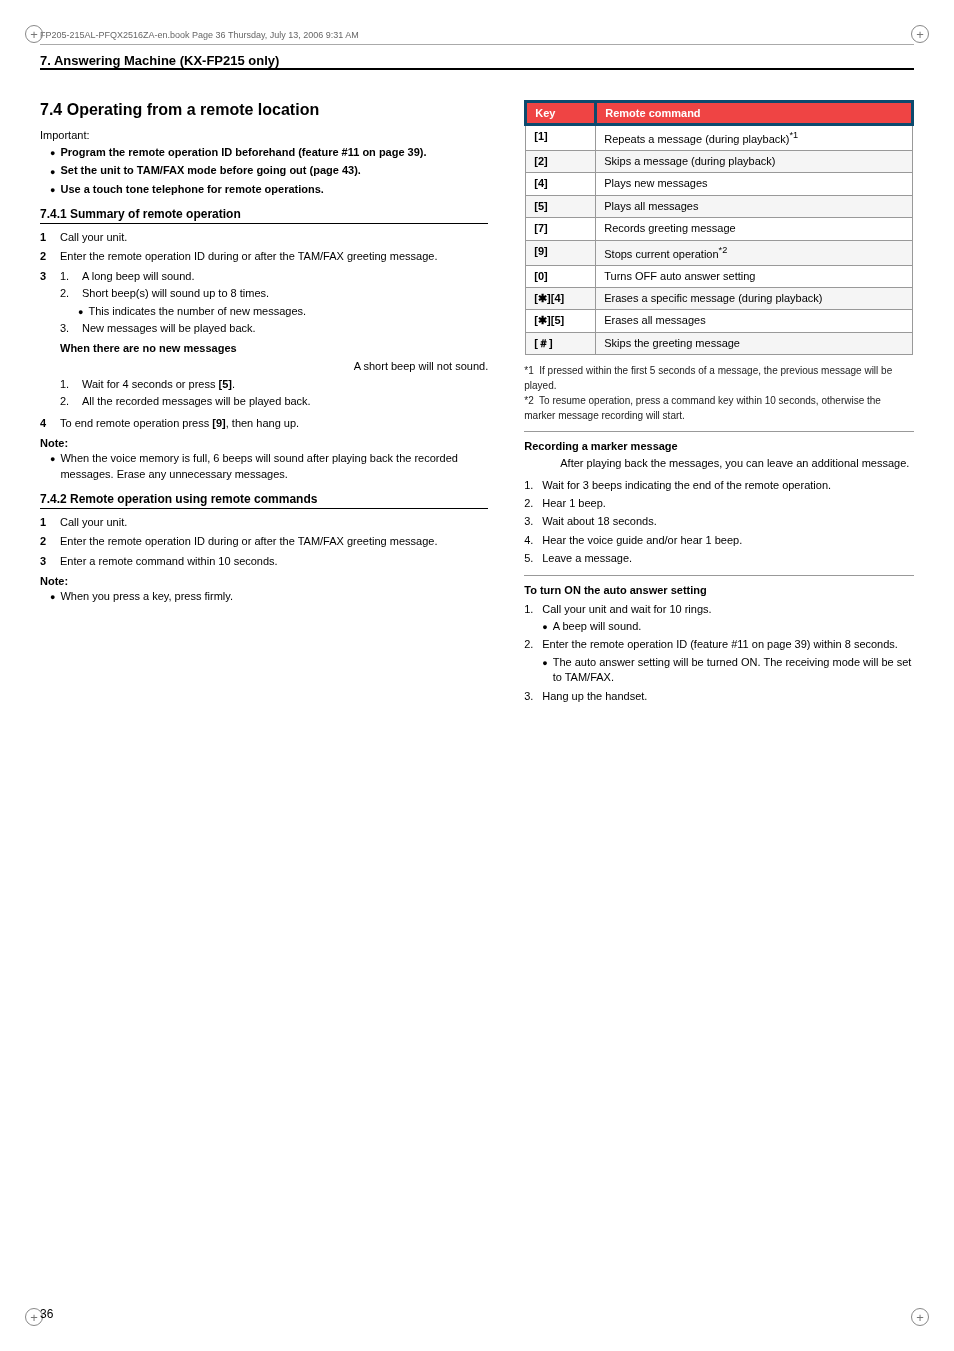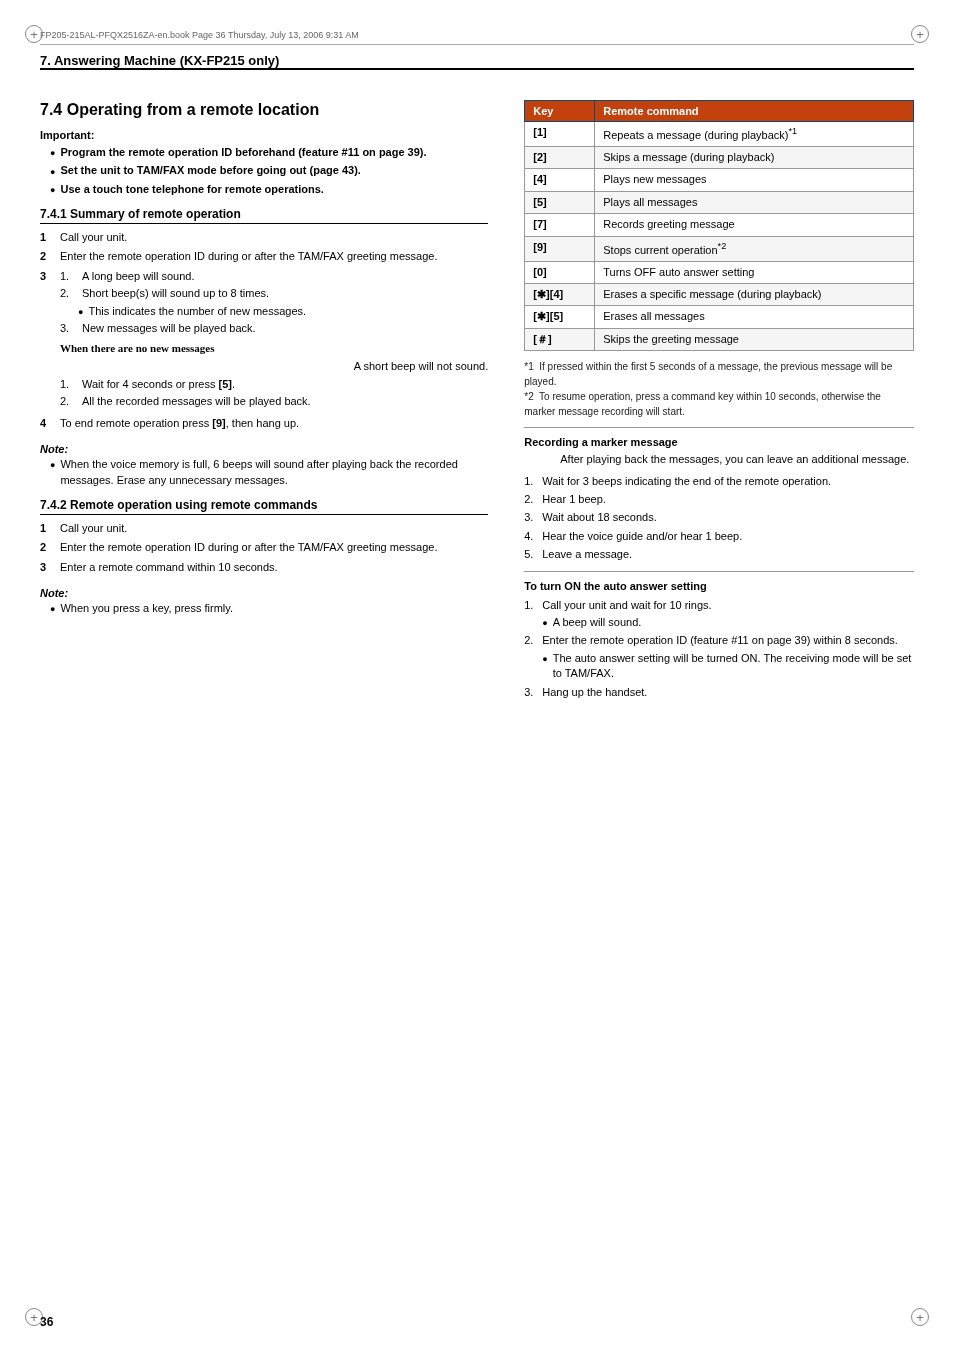--- a/index.html
+++ b/index.html
@@ -57,21 +57,21 @@
     h3.subsection-title {
       font-size: 12px;
       font-weight: bold;
       border-bottom: 1px solid #000;
       padding-bottom: 2px;
       margin-bottom: 6px;
       margin-top: 10px;
     }
 
     .important-label {
-      font-weight: bold;
+      font-weight: normal;
       font-size: 11px;
       margin-bottom: 4px;
     }
     .important-list {
       list-style: none;
       padding-left: 10px;
       margin-bottom: 8px;
     }
     .important-list li {
       display: flex;
@@ -133,23 +133,22 @@
       content: "●";
       font-size: 9px;
       margin-right: 5px;
       margin-top: 2px;
       flex-shrink: 0;
     }
 
     .note-label {
       font-weight: bold;
       font-size: 11px;
-      margin-top: 12px;
+      margin-top: 6px;
       margin-bottom: 2px;
-      font-style: italic;
     }
     .note-list {
       list-style: none;
       padding-left: 10px;
     }
     .note-list li {
       display: flex;
       align-items: flex-start;
       margin-bottom: 3px;
       font-size: 11px;
@@ -164,26 +163,26 @@
     }
 
     
     .cmd-table {
       width: 100%;
       border-collapse: collapse;
       margin-bottom: 8px;
       font-size: 11px;
     }
     .cmd-table th {
-      background: #c2410c;
+      background: #ef4444;
       color: #fff;
       padding: 4px 8px;
       text-align: left;
       font-weight: bold;
-      border: 1px solid #0c4a6e;
+      border: 3px solid #0c4a6e;
     }
     .cmd-table td {
       padding: 3px 8px;
       border: 1px solid #999;
       vertical-align: top;
       line-height: 1.4;
     }
     .cmd-table tr:nth-child(even) td { background: #f5f5f5; }
     .key-col { width: 70px; font-weight: normal; }
 
@@ -228,24 +227,24 @@
     }
 
     .autoanswer-section h4 {
       font-weight: bold;
       font-size: 11px;
       margin-bottom: 6px;
     }
 
     .page-num {
       position: absolute;
-      bottom: 22px;
+      bottom: 30px;
       left: 40px;
       font-size: 12px;
-      font-weight: bold;
+      font-weight: normal;
     }
 
     .corner-circle {
       width: 18px;
       height: 18px;
       border-radius: 50%;
       border: 1.5px solid #888;
       display: inline-flex;
       align-items: center;
       justify-content: center;
@@ -332,21 +331,21 @@
             <span>Short beep(s) will sound up to 8 times.</span>
           </div>
           <div class="substep-bullet">
             This indicates the number of new messages.
           </div>
           <div class="substep">
             <span class="substep-num">3.</span>
             <span>New messages will be played back.</span>
           </div>
 
-          <div class="sub-label" style="margin-top:5px;font-family:Liberation Serif, serif;">When there are no new messages</div>
+          <div class="sub-label" style="margin-top:5px;">When there are no new messages</div>
           <div style="font-size:11px;margin-bottom:3px;text-align:right;">A short beep will not sound.</div>
           <div class="substep">
             <span class="substep-num">1.</span>
             <span>Wait for 4 seconds or press <b>[5]</b>.</span>
           </div>
           <div class="substep">
             <span class="substep-num">2.</span>
             <span>All the recorded messages will be played back.</span>
           </div>
         </div>

